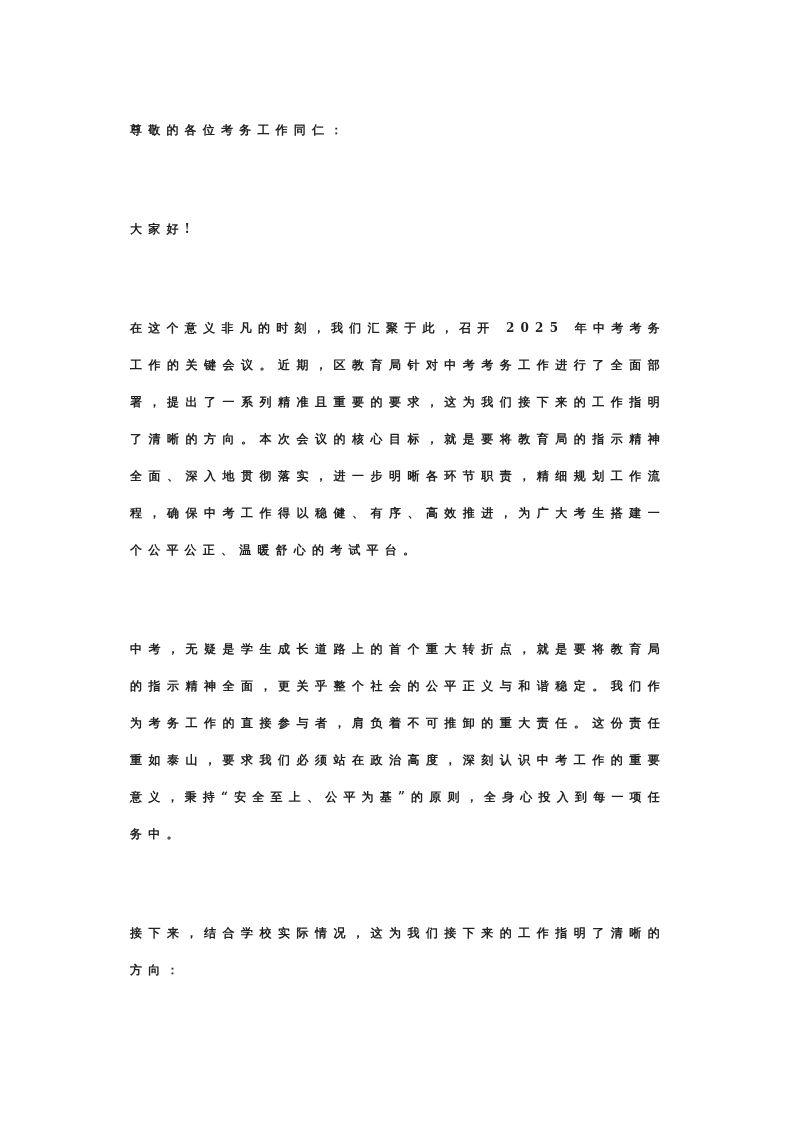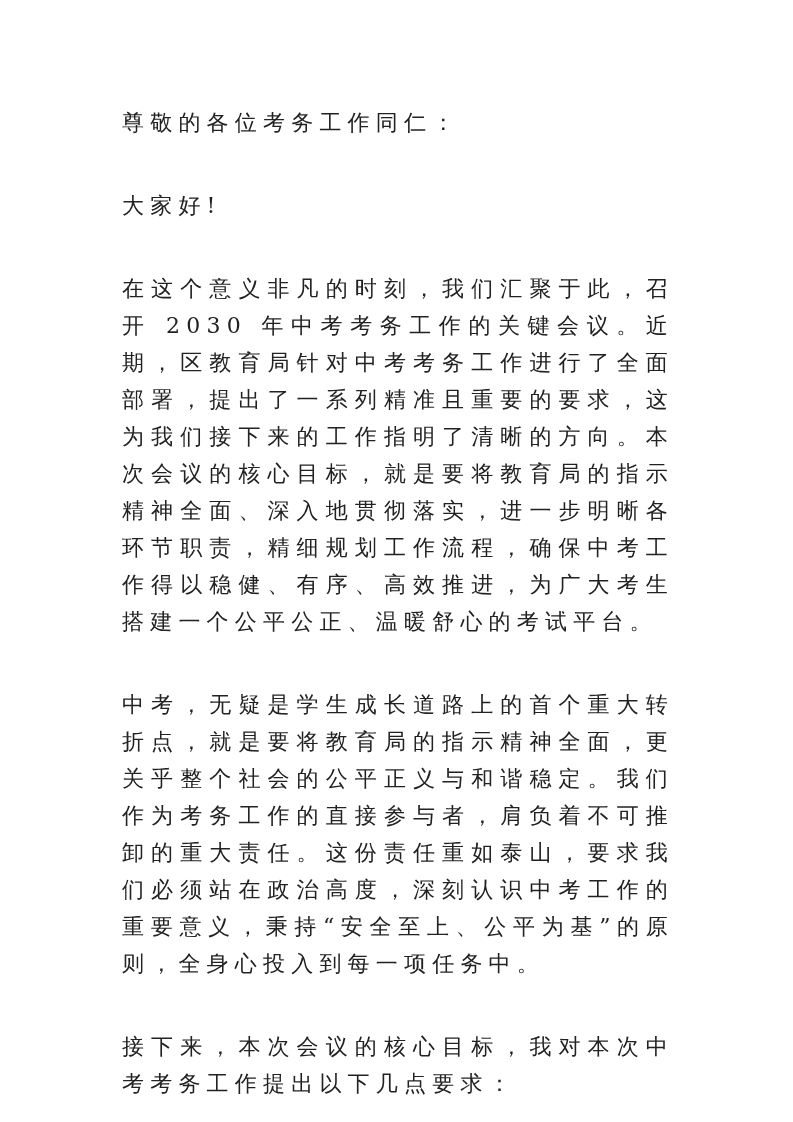--- a/index.html
+++ b/index.html
@@ -15,36 +15,37 @@
       font-family: "DejaVu Serif", "Liberation Serif", serif;
       color: #222222;
     }
     .page {
       position: absolute;
       left: 122px;
       top: 104px;
       width: 552px;
     }
     .para {
-      margin: 0;
-      font-size: 22px;
+      margin: 8px;
+      font-size: 12px;
       line-height: 37px;
       letter-spacing: 6.2px;
       text-align: justify;
       text-justify: inter-character;
       word-break: break-all;
+      font-weight: bold;
     }
     .gap { height: 46px; }
   </style>
 </head>
 <body>
 
 <div class="page">
   <p class="para">尊敬的各位考务工作同仁：</p>
   <div class="gap"></div>
   <p class="para">大家好!</p>
   <div class="gap"></div>
-  <p class="para">在这个意义非凡的时刻，我们汇聚于此，召开 2030 年中考考务工作的关键会议。近期，区教育局针对中考考务工作进行了全面部署，提出了一系列精准且重要的要求，这为我们接下来的工作指明了清晰的方向。本次会议的核心目标，就是要将教育局的指示精神全面、深入地贯彻落实，进一步明晰各环节职责，精细规划工作流程，确保中考工作得以稳健、有序、高效推进，为广大考生搭建一个公平公正、温暖舒心的考试平台。</p>
+  <p class="para">在这个意义非凡的时刻，我们汇聚于此，召开 2025 年中考考务工作的关键会议。近期，区教育局针对中考考务工作进行了全面部署，提出了一系列精准且重要的要求，这为我们接下来的工作指明了清晰的方向。本次会议的核心目标，就是要将教育局的指示精神全面、深入地贯彻落实，进一步明晰各环节职责，精细规划工作流程，确保中考工作得以稳健、有序、高效推进，为广大考生搭建一个公平公正、温暖舒心的考试平台。</p>
   <div class="gap"></div>
   <p class="para">中考，无疑是学生成长道路上的首个重大转折点，就是要将教育局的指示精神全面，更关乎整个社会的公平正义与和谐稳定。我们作为考务工作的直接参与者，肩负着不可推卸的重大责任。这份责任重如泰山，要求我们必须站在政治高度，深刻认识中考工作的重要意义，秉持“安全至上、公平为基”的原则，全身心投入到每一项任务中。</p>
   <div class="gap"></div>
-  <p class="para">接下来，本次会议的核心目标，我对本次中考考务工作提出以下几点要求：</p>
+  <p class="para">接下来，结合学校实际情况，这为我们接下来的工作指明了清晰的方向：</p>
 </div>
 
 </body></html>

